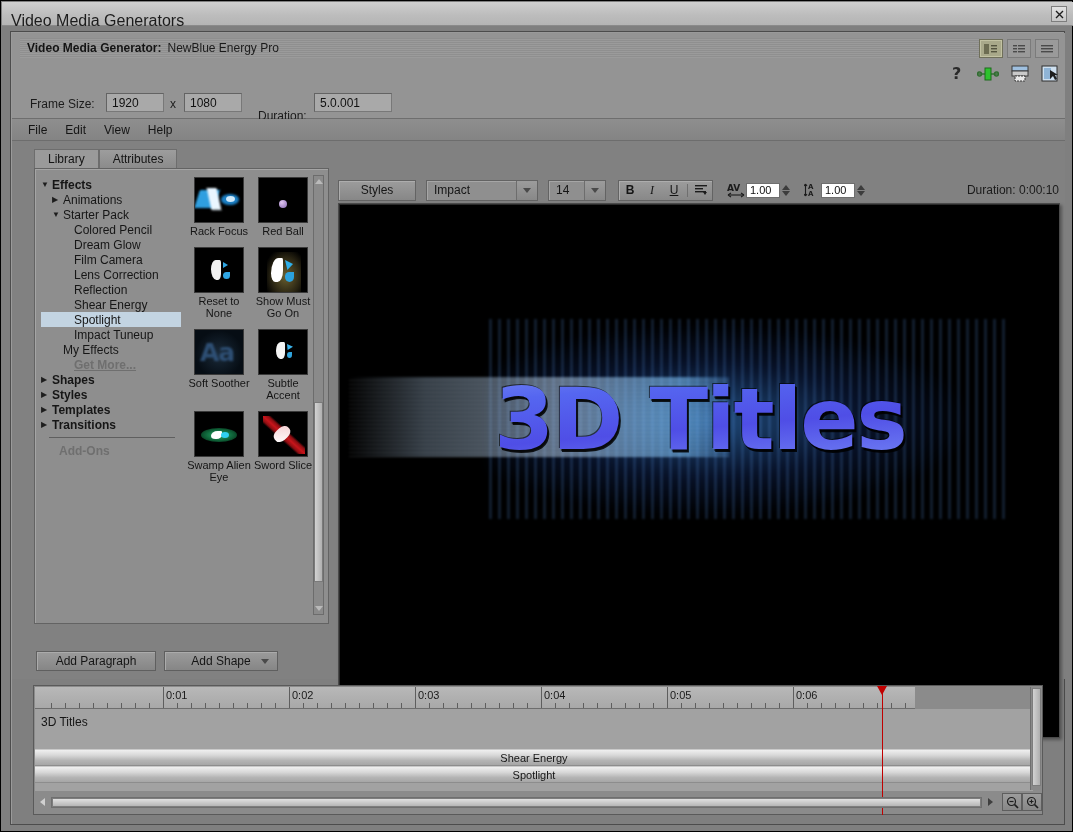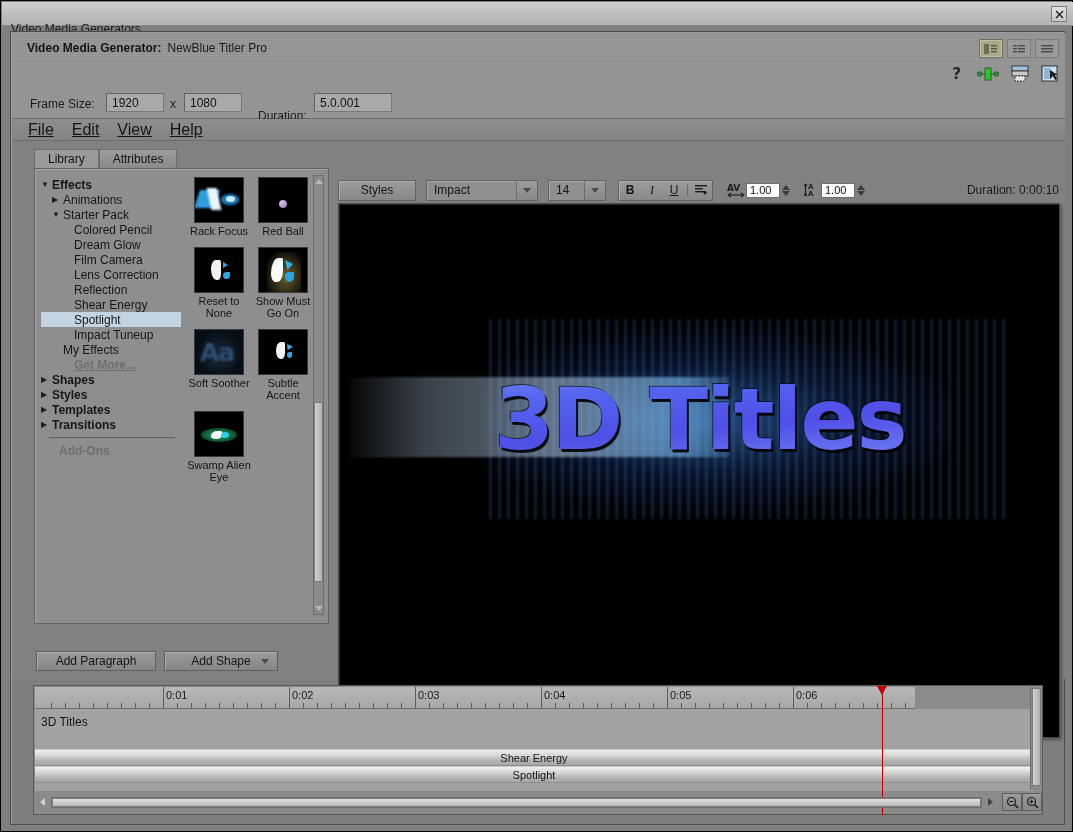--- a/index.html
+++ b/index.html
@@ -10,21 +10,21 @@
     font-size:12px;color:#1d1d1d;
     -webkit-font-smoothing:antialiased;
   }
   .app{position:relative;width:1073px;height:832px;box-sizing:border-box;
        border:1px solid #000;background:#7f7f7f;}
 
   
   .titlebar{position:absolute;left:1px;top:1px;width:1071px;height:24px;
     background:linear-gradient(#cfcfcf,#bdbdbd 55%,#b4b4b4);
     border-bottom:1px solid #8a8a8a;box-sizing:border-box;}
-  .titlebar .tt{position:absolute;left:9px;top:20px;font-size:12px;color:#1c1c1c;}
+  .titlebar .tt{position:absolute;left:9px;top:10px;font-size:16px;color:#1c1c1c;}
   .closebtn{position:absolute;right:6px;top:4px;width:16px;height:16px;
     background:linear-gradient(#e2e2e2,#c6c6c6);
     border:1px solid #7d7d7d;box-sizing:border-box;
     display:flex;align-items:center;justify-content:center;
     font-size:10px;color:#222;line-height:1;cursor:pointer;}
 
   
   .frame{position:absolute;left:9px;top:30px;width:1055px;height:794px;
     box-sizing:border-box;border:1px solid #4c4c4c;background:#7f7f7f;
     box-shadow:inset 1px 1px 0 #9a9a9a;}
@@ -61,21 +61,21 @@
 
   .savebtn{position:absolute;right:34px;top:86px;width:18px;height:18px;cursor:pointer;}
   .xbtn{position:absolute;right:8px;top:86px;width:18px;height:18px;cursor:pointer;
         color:#9d9d9d;font-size:19px;line-height:17px;text-align:center;font-weight:bold;}
 
   
   .menubar{position:absolute;left:1px;top:87px;width:1053px;height:22px;
     background:linear-gradient(#8e8e8e,#848484);
     border-bottom:1px solid #6d6d6d;box-sizing:border-box;
     display:flex;align-items:center;padding-left:16px;gap:18px;}
-  .menubar span{font-size:16px;color:#141414;cursor:pointer;text-decoration:underline;}
+  .menubar span{font-size:12px;color:#141414;cursor:pointer;}
 
   
   .main{position:absolute;left:1px;top:109px;width:1053px;height:538px;background:#818181;}
 
   
   .tabs{position:absolute;left:22px;top:8px;display:flex;}
   .tab{height:19px;padding:0 13px;box-sizing:border-box;font-size:12px;color:#141414;
     display:flex;align-items:center;border:1px solid #6d6d6d;border-bottom:none;
     background:linear-gradient(#9d9d9d,#8b8b8b);cursor:pointer;}
   .tab.sel{background:#9a9a9a;position:relative;z-index:2;}
@@ -227,21 +227,21 @@
       </svg>
     </div>
   </div>
 
   <div class="frame">
 
     <div class="genhdr">
 
       <div class="genrow">
         <b>Video Media Generator:</b>
-        <span class="val">NewBlue Titler Pro</span>
+        <span class="val">NewBlue Energy Pro</span>
       </div>
 
       <div class="viewbtns">
         <div class="vb on">
           <svg width="16" height="12" viewBox="0 0 16 12">
             <rect x="1" y="1" width="5" height="10" fill="#6d6d52"></rect>
             <g fill="#54543f">
                 <rect x="8" y="2" width="6" height="1.4"></rect>
                 <rect x="8" y="5" width="6" height="1.4"></rect>
             <rect x="8" y="8" width="6" height="1.4"></rect>
@@ -466,20 +466,27 @@
               </div>
               <div class="cap">Subtle Accent</div>
             </div>
             <div class="cell">
               <div class="thumb">
                 <div style="position:absolute;left:6px;top:16px;width:36px;height:14px;background:radial-gradient(ellipse at 50% 50%,#23b36d 0%,#0d5a33 60%,#021208 100%);border-radius:50%"></div>
                 <div style="position:absolute;left:16px;top:19px;width:11px;height:8px;background:#fff;border-radius:60% 10% 50% 40%"></div>
                 <div style="position:absolute;left:26px;top:20px;width:8px;height:6px;background:#2fd0f0;border-radius:50%"></div>
               </div>
               <div class="cap">Swamp Alien Eye</div>
+            </div>
+            <div class="cell">
+              <div class="thumb">
+                <div style="position:absolute;left:4px;top:4px;width:42px;height:38px;background:linear-gradient(42deg,transparent 40%,#8b0e12 44%,#c8151b 50%,#8b0e12 56%,transparent 60%)"></div>
+                <div style="position:absolute;left:14px;top:16px;width:18px;height:12px;background:linear-gradient(45deg,#ffffff,#f5cfd2);transform:rotate(-42deg);border-radius:40%"></div>
+              </div>
+              <div class="cap">Sword Slice</div>
             </div>
           </div>
         <div class="vscroll">
           <span class="vsarr vsup"></span>
           <div class="vthumbbar"></div>
           <span class="vsarr vsdn"></span>
         </div>
       </div>
 
       <div class="btn addpara">Add Paragraph</div>

